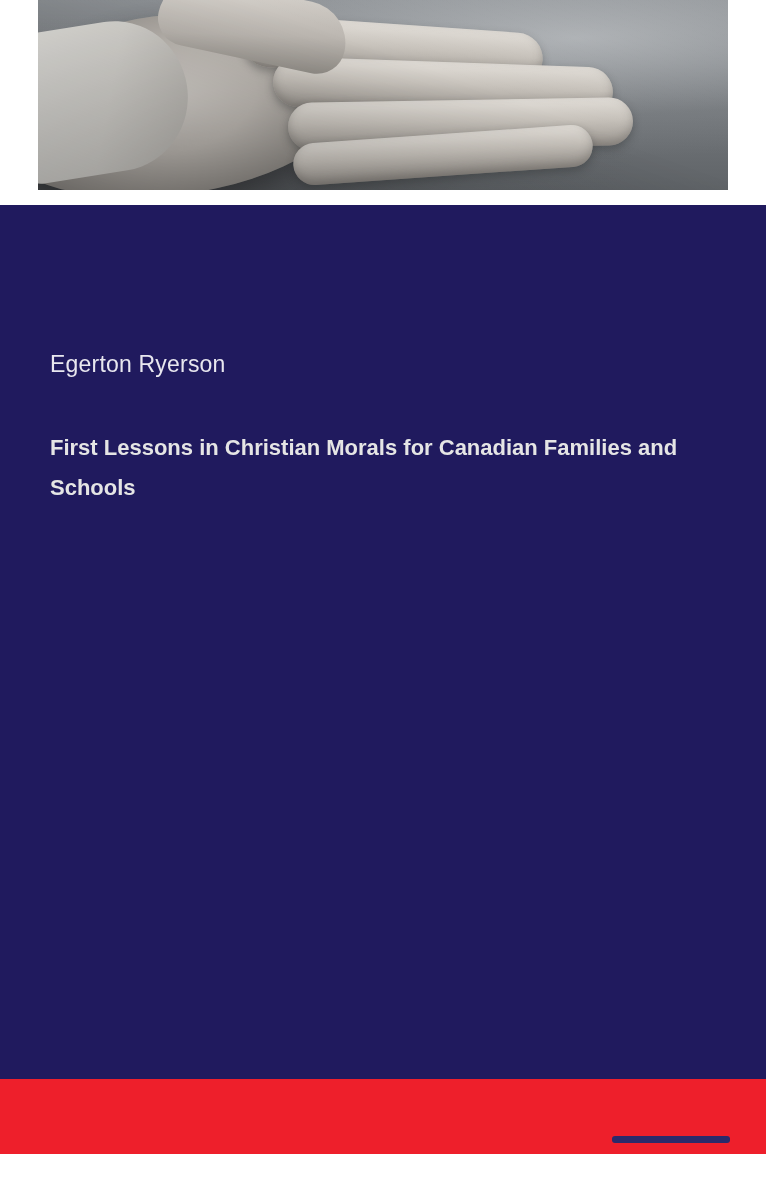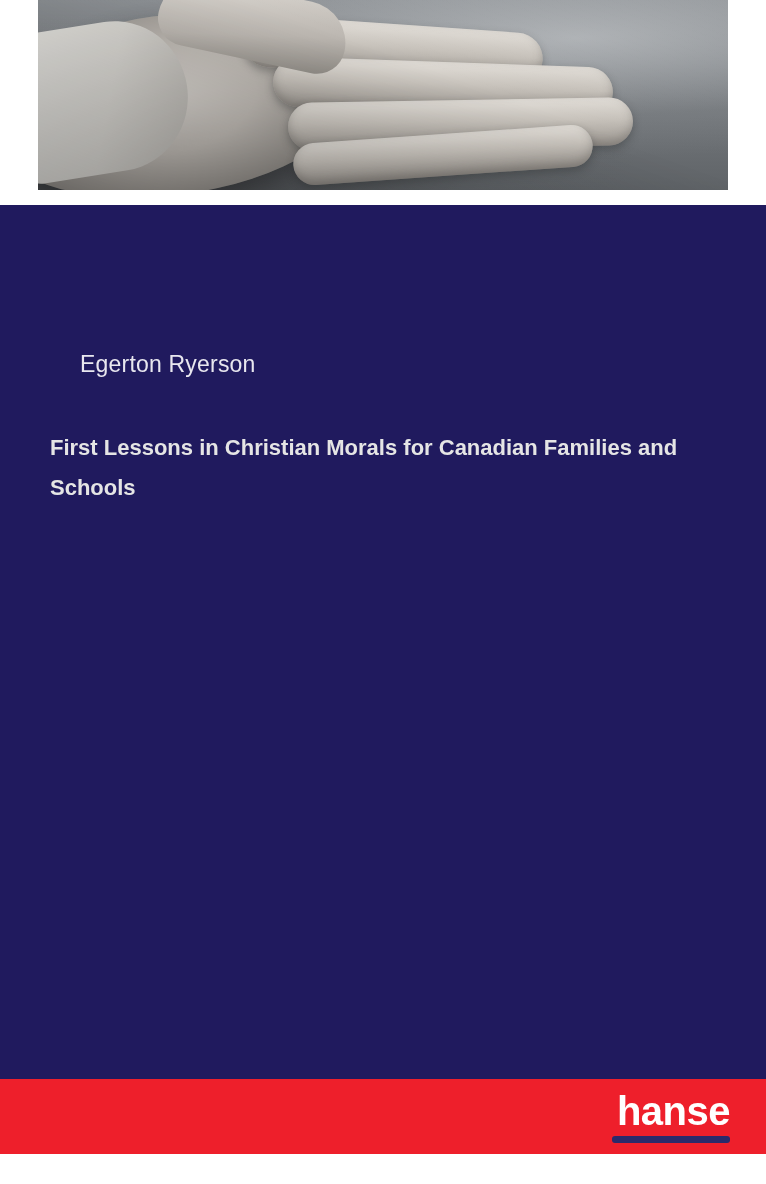--- a/index.html
+++ b/index.html
@@ -111,21 +111,20 @@
     background: #201a5e;
   }
   .author {
     position: absolute;
     left: 50px;
     top: 146px;
     color: #e8e7ef;
     font-size: 23px;
     font-weight: 400;
     letter-spacing: 0.2px;
-    margin-left: 30px;
   }
   .title {
     position: absolute;
     left: 50px;
     top: 223px;
     width: 666px;
     color: #e5e5e5;
     font-size: 22px;
     font-weight: bold;
     line-height: 40px;
@@ -186,18 +185,17 @@
       <div class="shade"></div>
     </div>
   </div>
 
   <div class="body-panel">
     <div class="author">Egerton Ryerson</div>
     <div class="title">First Lessons in Christian Morals for Canadian Families and Schools</div>
   </div>
 
   <div class="footer-band">
-    <div class="logo">hanse</div>
     <div class="logo-underline"></div>
   </div>
 
   <div class="bottom-white"></div>
 </div>
 
 </body></html>

